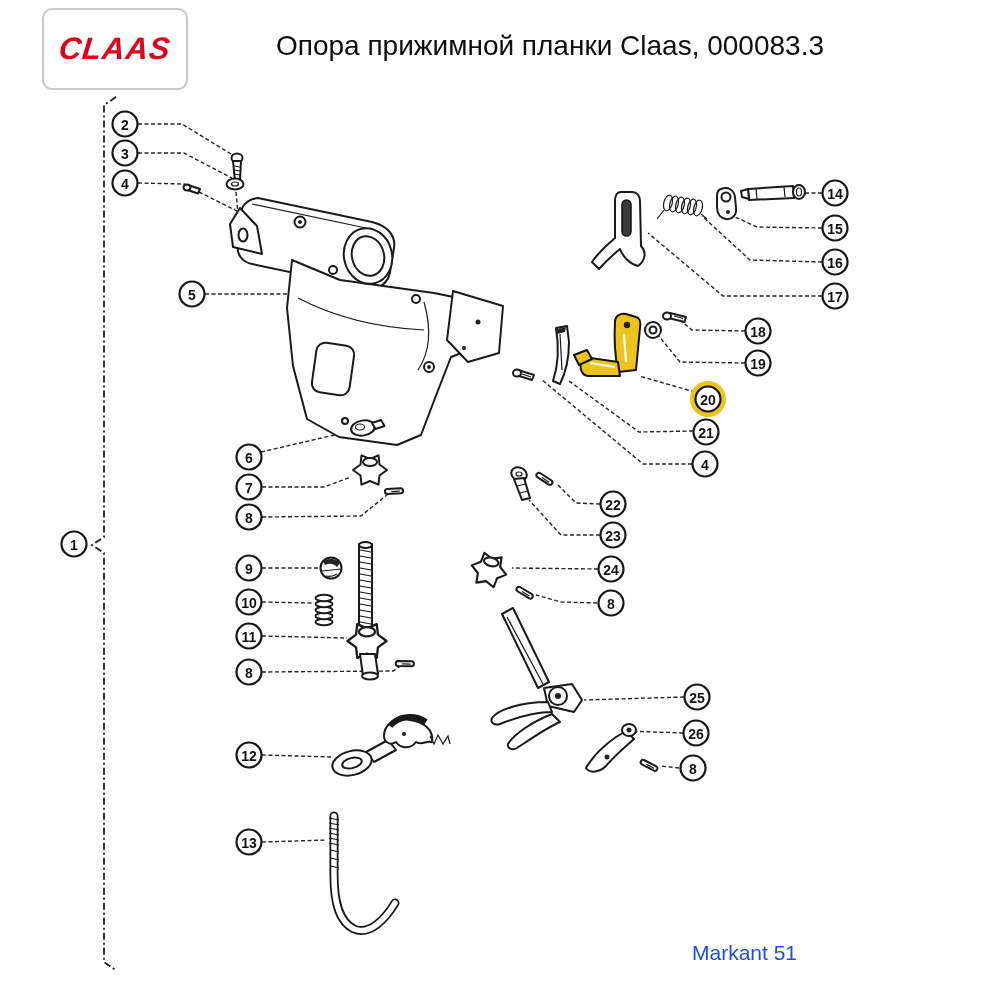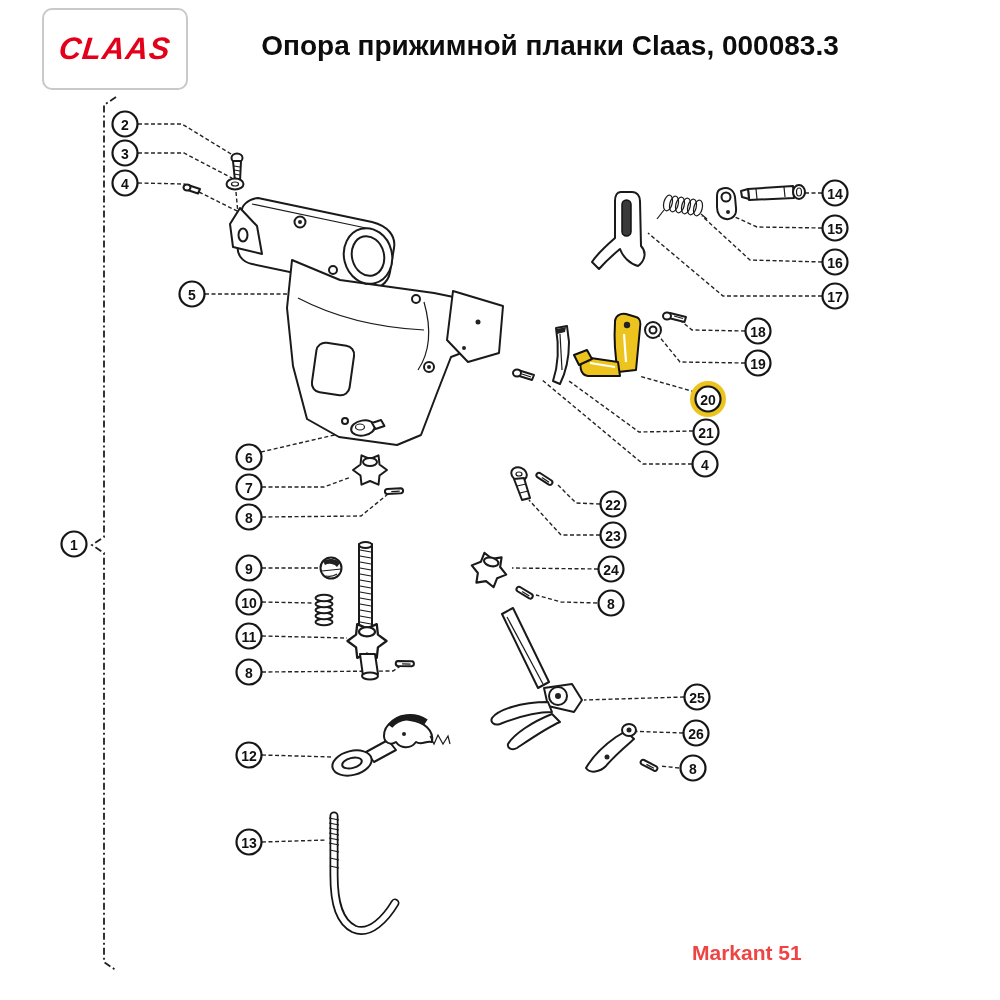--- a/index.html
+++ b/index.html
@@ -11,24 +11,24 @@
     position:absolute;left:42px;top:8px;width:146px;height:82px;
     background:#fff;border:2px solid #c9c9c9;border-radius:10px;
     display:flex;align-items:center;justify-content:center;box-sizing:border-box;
   }
   .logo-text{
     font-size:31px;font-weight:bold;font-style:italic;letter-spacing:1px;
     transform:skewX(-6deg);color:#e2001a;
   }
   .page-title{
     position:absolute;left:215px;top:30px;width:670px;text-align:center;
-    font-size:28px;font-weight:bold;color:#0d0d0d;
+    font-size:28px;font-weight:normal;color:#0d0d0d;
   }
   .model-label{
-    position:absolute;left:692px;top:941px;font-size:21px;font-weight:bold;color:#ef4444;
+    position:absolute;left:692px;top:941px;font-size:21px;font-weight:normal;color:#1d4ed8;
   }
   svg.diagram{position:absolute;left:0;top:0;}
   .part{fill:#ffffff;stroke:#1a1a1a;stroke-width:2;stroke-linejoin:round;}
   .thin{fill:none;stroke:#1a1a1a;stroke-width:1.2;}
   .dark{fill:#222;stroke:none;}
   .leader{fill:none;stroke:#242424;stroke-width:1.4;stroke-dasharray:4 2.5;}
   .bracket{fill:none;stroke:#1f1f1f;stroke-width:1.8;stroke-dasharray:7 3 2 3;}
   .callout-circle{fill:#fff;stroke:#161616;stroke-width:2.2;}
   .callout-num{font:bold 14px "Liberation Sans",sans-serif;text-anchor:middle;dominant-baseline:central;fill:#111;}
 </style>

